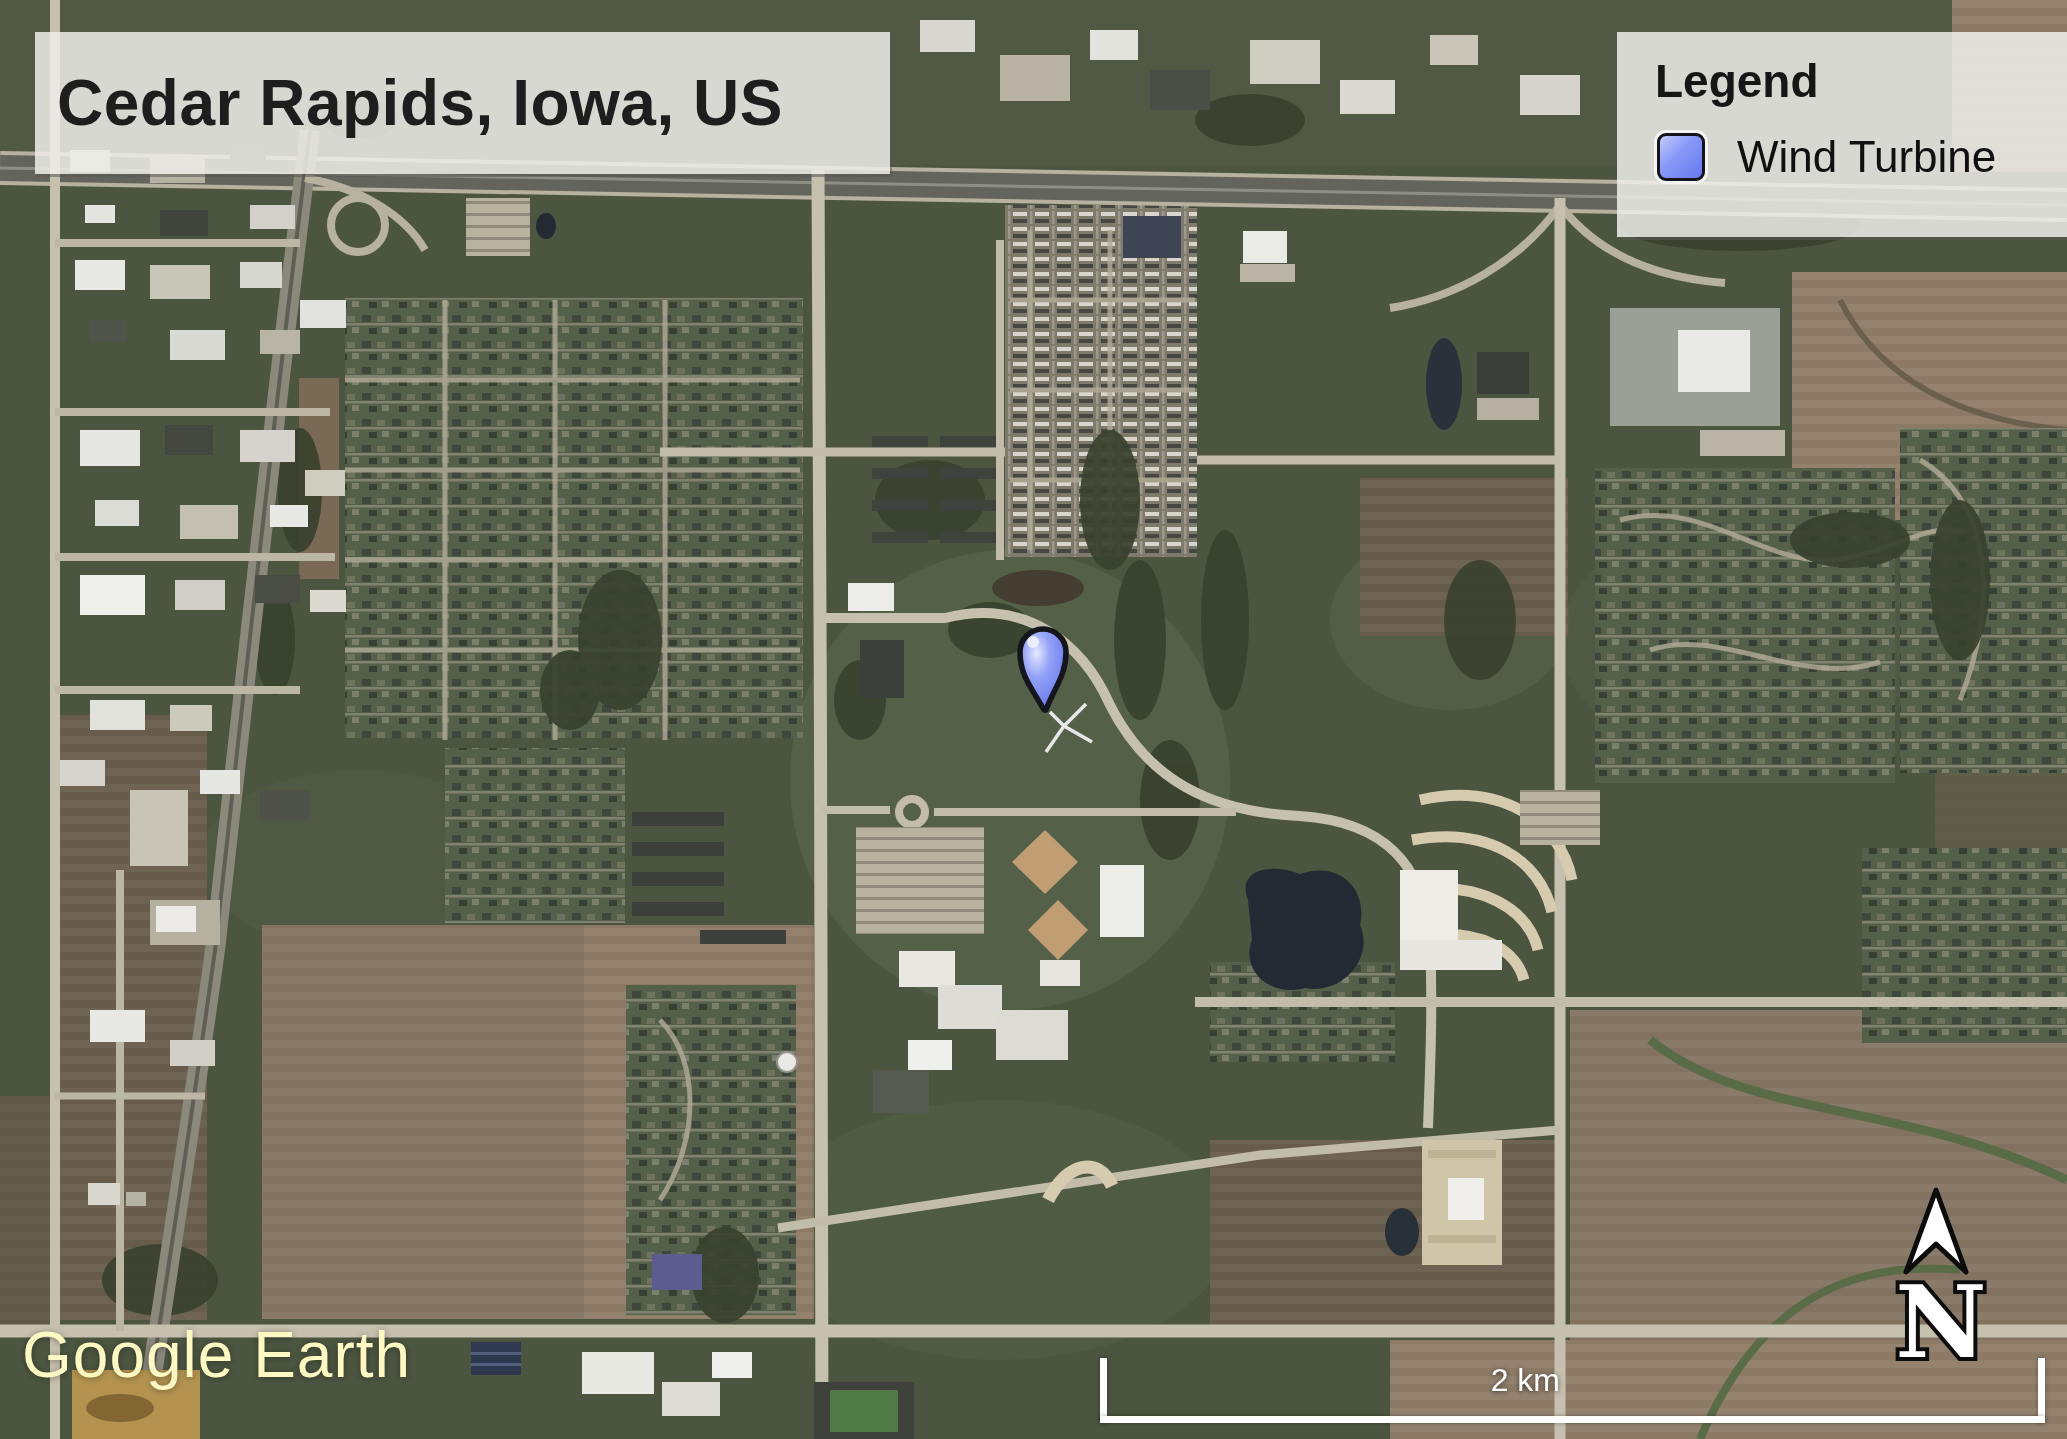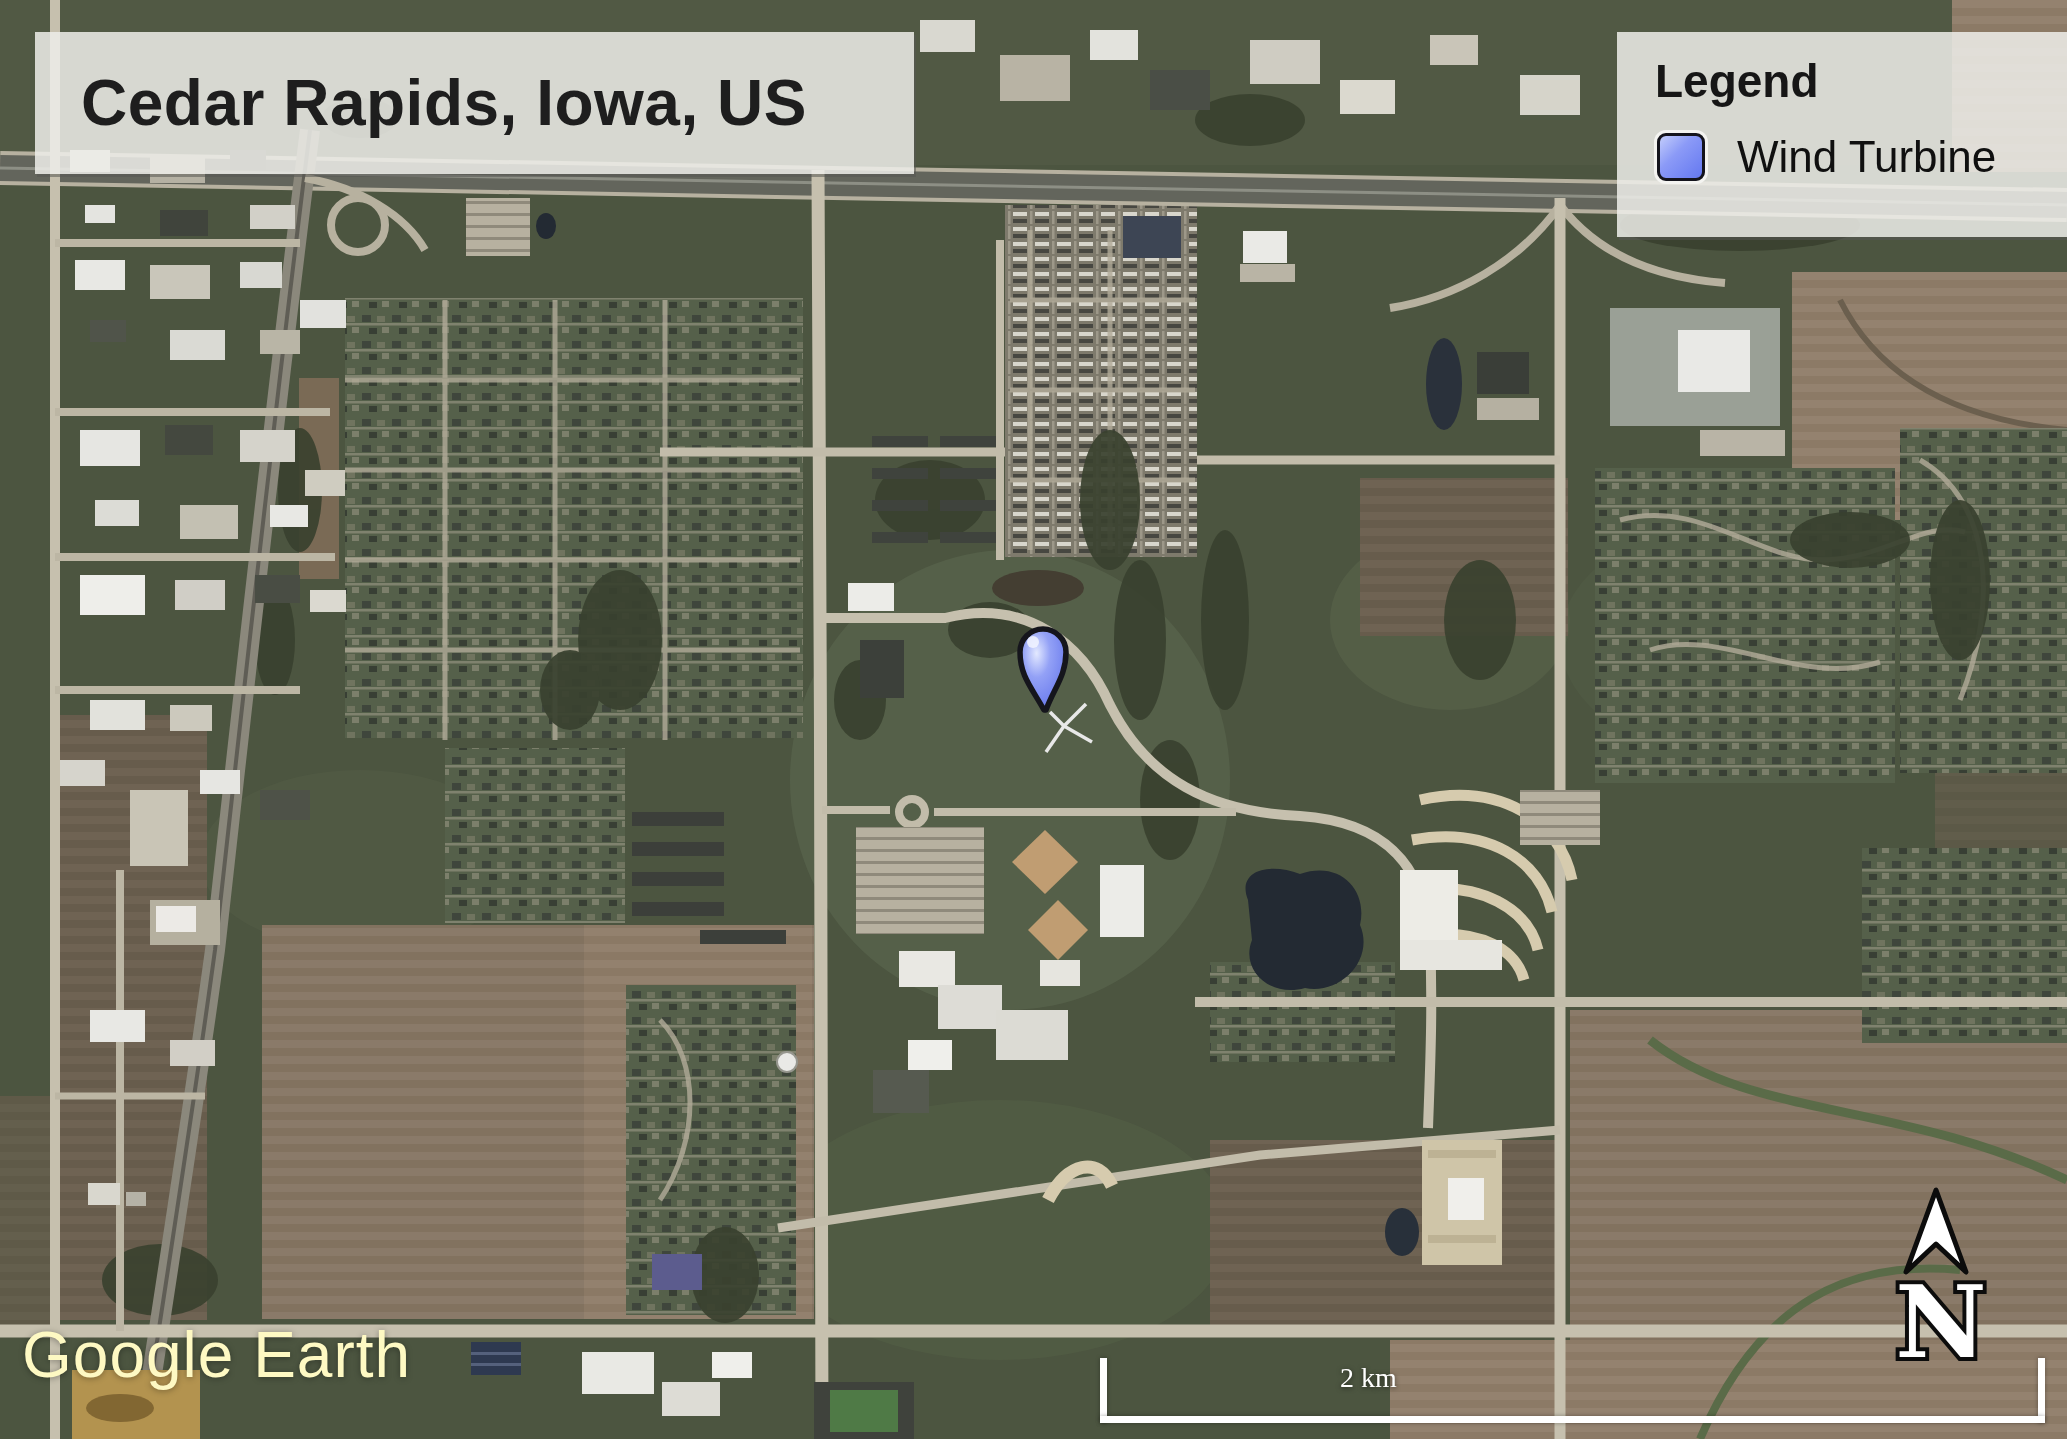--- a/index.html
+++ b/index.html
@@ -3,38 +3,38 @@
 <meta charset="utf-8">
 <style>
   html,body{margin:0;padding:0;width:2067px;height:1439px;overflow:hidden;background:#47523c;
             font-family:"Liberation Sans",sans-serif;}
   .viewport{position:relative;width:2067px;height:1439px;overflow:hidden;}
   svg.map{position:absolute;left:0;top:0;display:block;}
 
   
   .panel{position:absolute;background:rgba(238,237,233,0.86);
          box-shadow:2px 3px 0 rgba(88,88,84,0.55);}
-  .title-card{left:35px;top:32px;width:855px;height:142px;display:flex;align-items:center;padding-left:24px;}
+  .title-card{left:35px;top:32px;width:855px;height:142px;display:flex;align-items:center;}
   .title-card .t{font-size:64px;font-weight:bold;color:#1e1e1e;padding-left:22px;
                  letter-spacing:0.5px;white-space:nowrap;}
   .legend-panel{left:1617px;top:32px;width:476px;height:205px;}
   .legend-title{font-size:46px;font-weight:bold;color:#161616;margin:22px 0 0 38px;}
   .legend-row{display:flex;align-items:center;margin:24px 0 0 40px;}
   .legend-swatch{width:42px;height:42px;border-radius:9px;flex:0 0 auto;
      background:linear-gradient(135deg,#c3cdfb 0%,#8b9af7 40%,#6478f0 100%);
      border:3px solid #14141c;box-shadow:0 0 0 3px #f4f4f1;}
   .legend-label{font-size:44px;color:#101010;margin-left:32px;white-space:nowrap;}
 
   
   .scale-el{position:absolute;background:#ffffff;box-shadow:0 0 4px rgba(0,0,0,0.35);}
   .tick-left{left:1100px;top:1358px;width:7px;height:65px;}
   .tick-right{left:2038px;top:1358px;width:7px;height:65px;}
   .scale-rule{left:1100px;top:1416px;width:945px;height:7px;}
-  .scale-label{position:absolute;left:1340px;top:1362px;width:220px;text-align:left;
-     font-size:28px;color:#ffffff;text-shadow:0 1px 5px rgba(0,0,0,0.6);font-family:Liberation Serif, serif;}
+  .scale-label{position:absolute;left:1340px;top:1362px;width:220px;text-align:right;
+     font-size:32px;color:#ffffff;text-shadow:0 1px 5px rgba(0,0,0,0.6);}
 
   
   .watermark{position:absolute;left:22px;top:1318px;font-size:64px;color:#fef9c3;
      letter-spacing:1px;text-shadow:0 1px 6px rgba(0,0,0,0.35);white-space:nowrap;}
 
   
   .compass{position:absolute;left:1878px;top:1176px;width:130px;height:200px;}
 </style>
 </head>
 <body>

